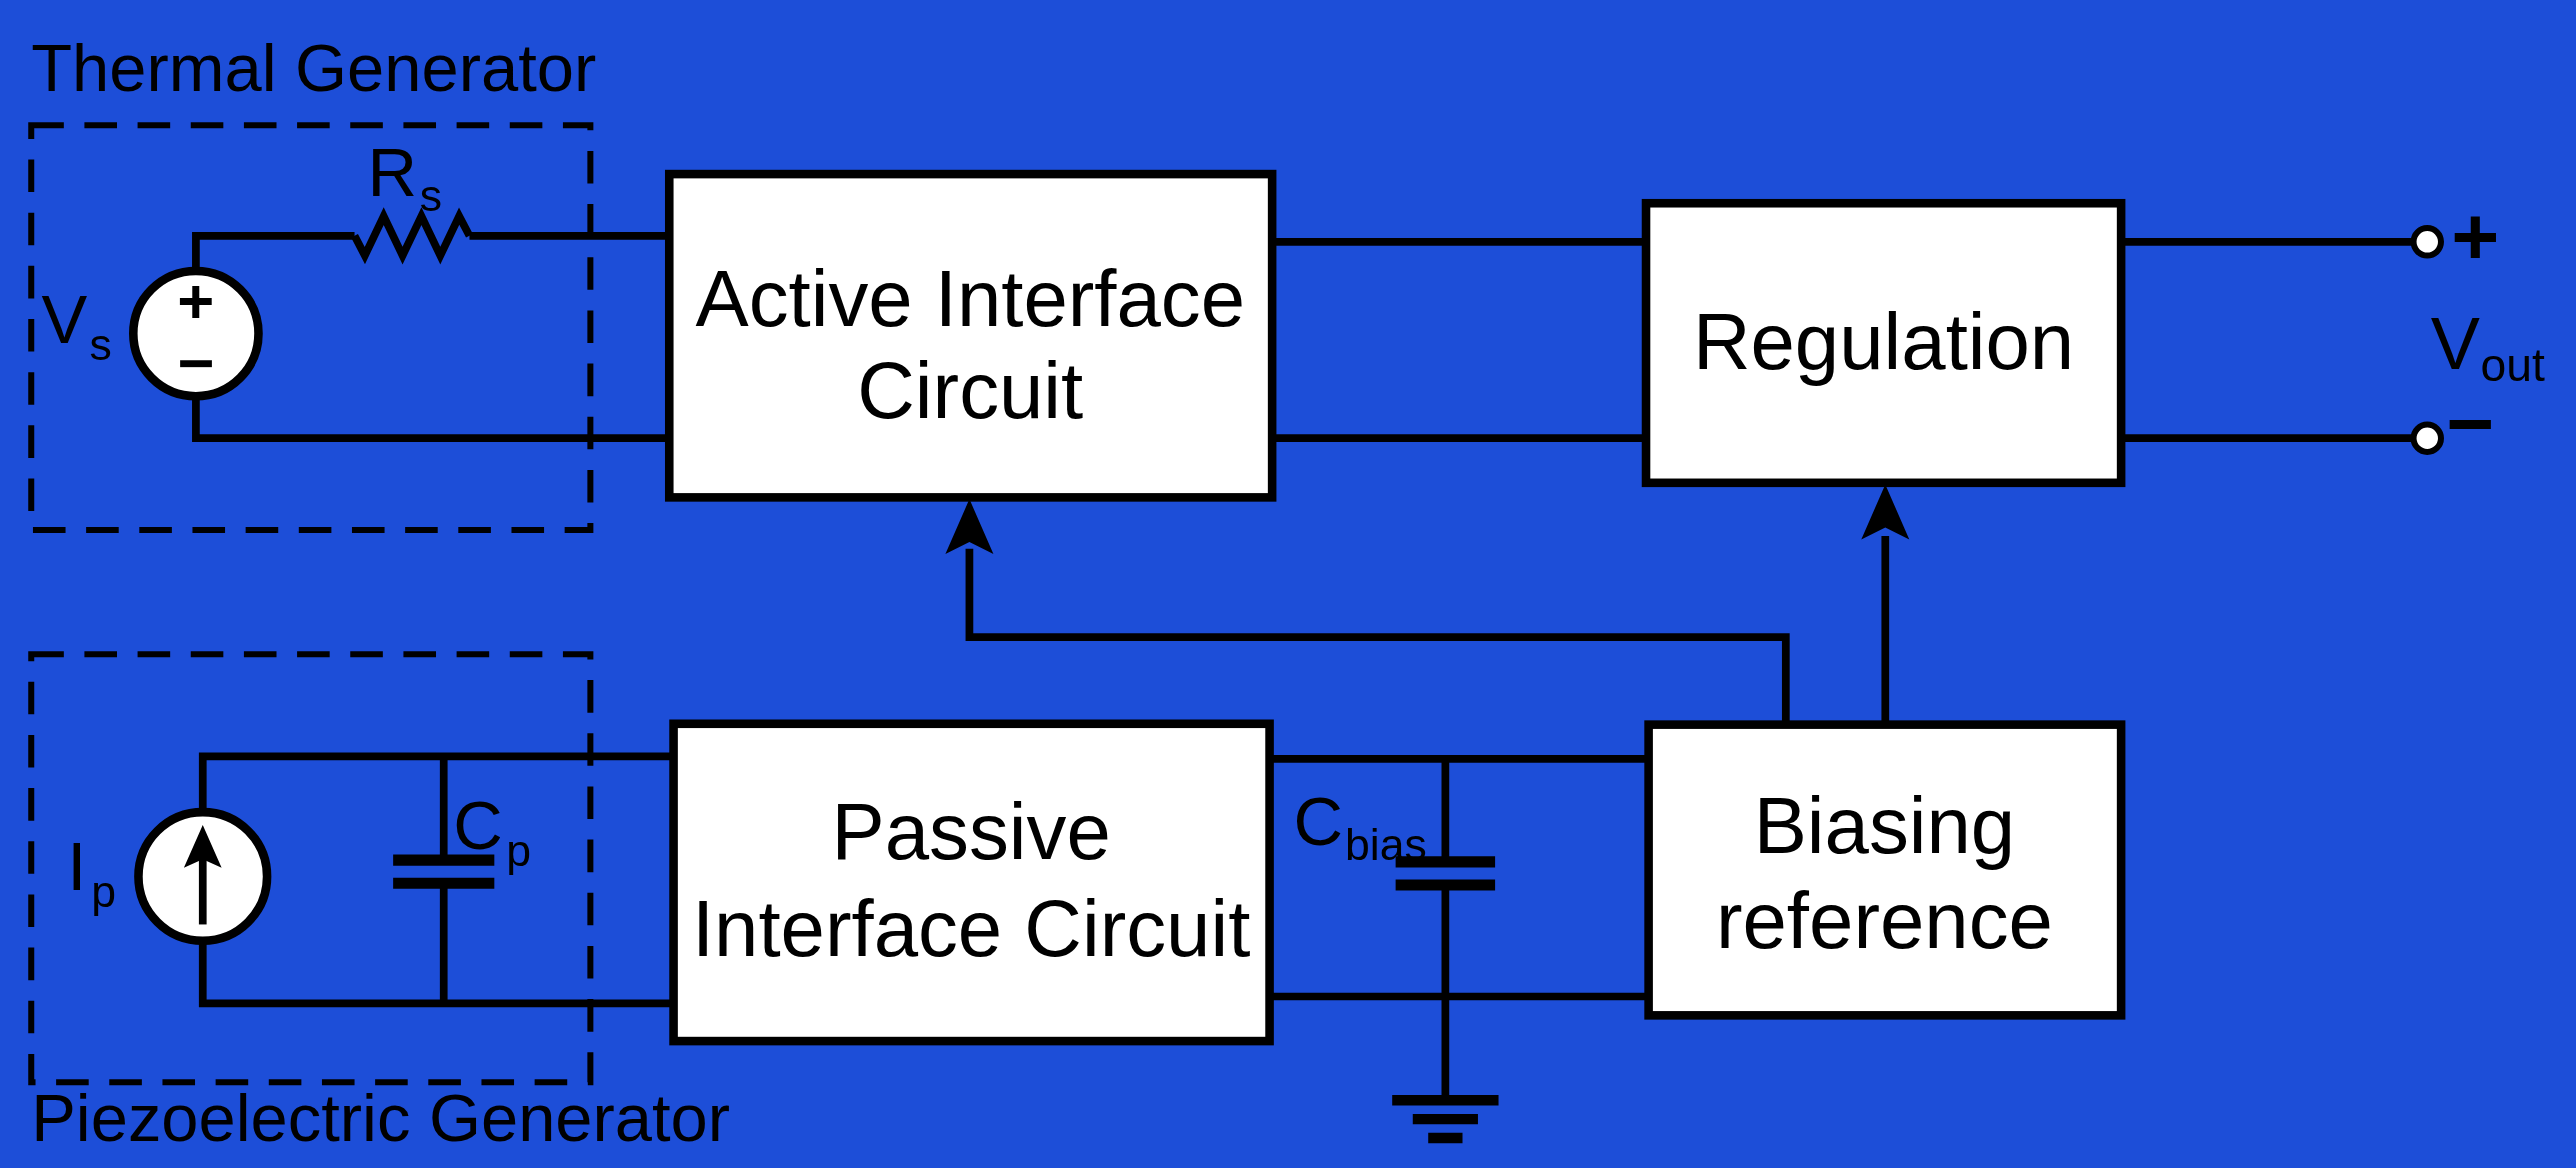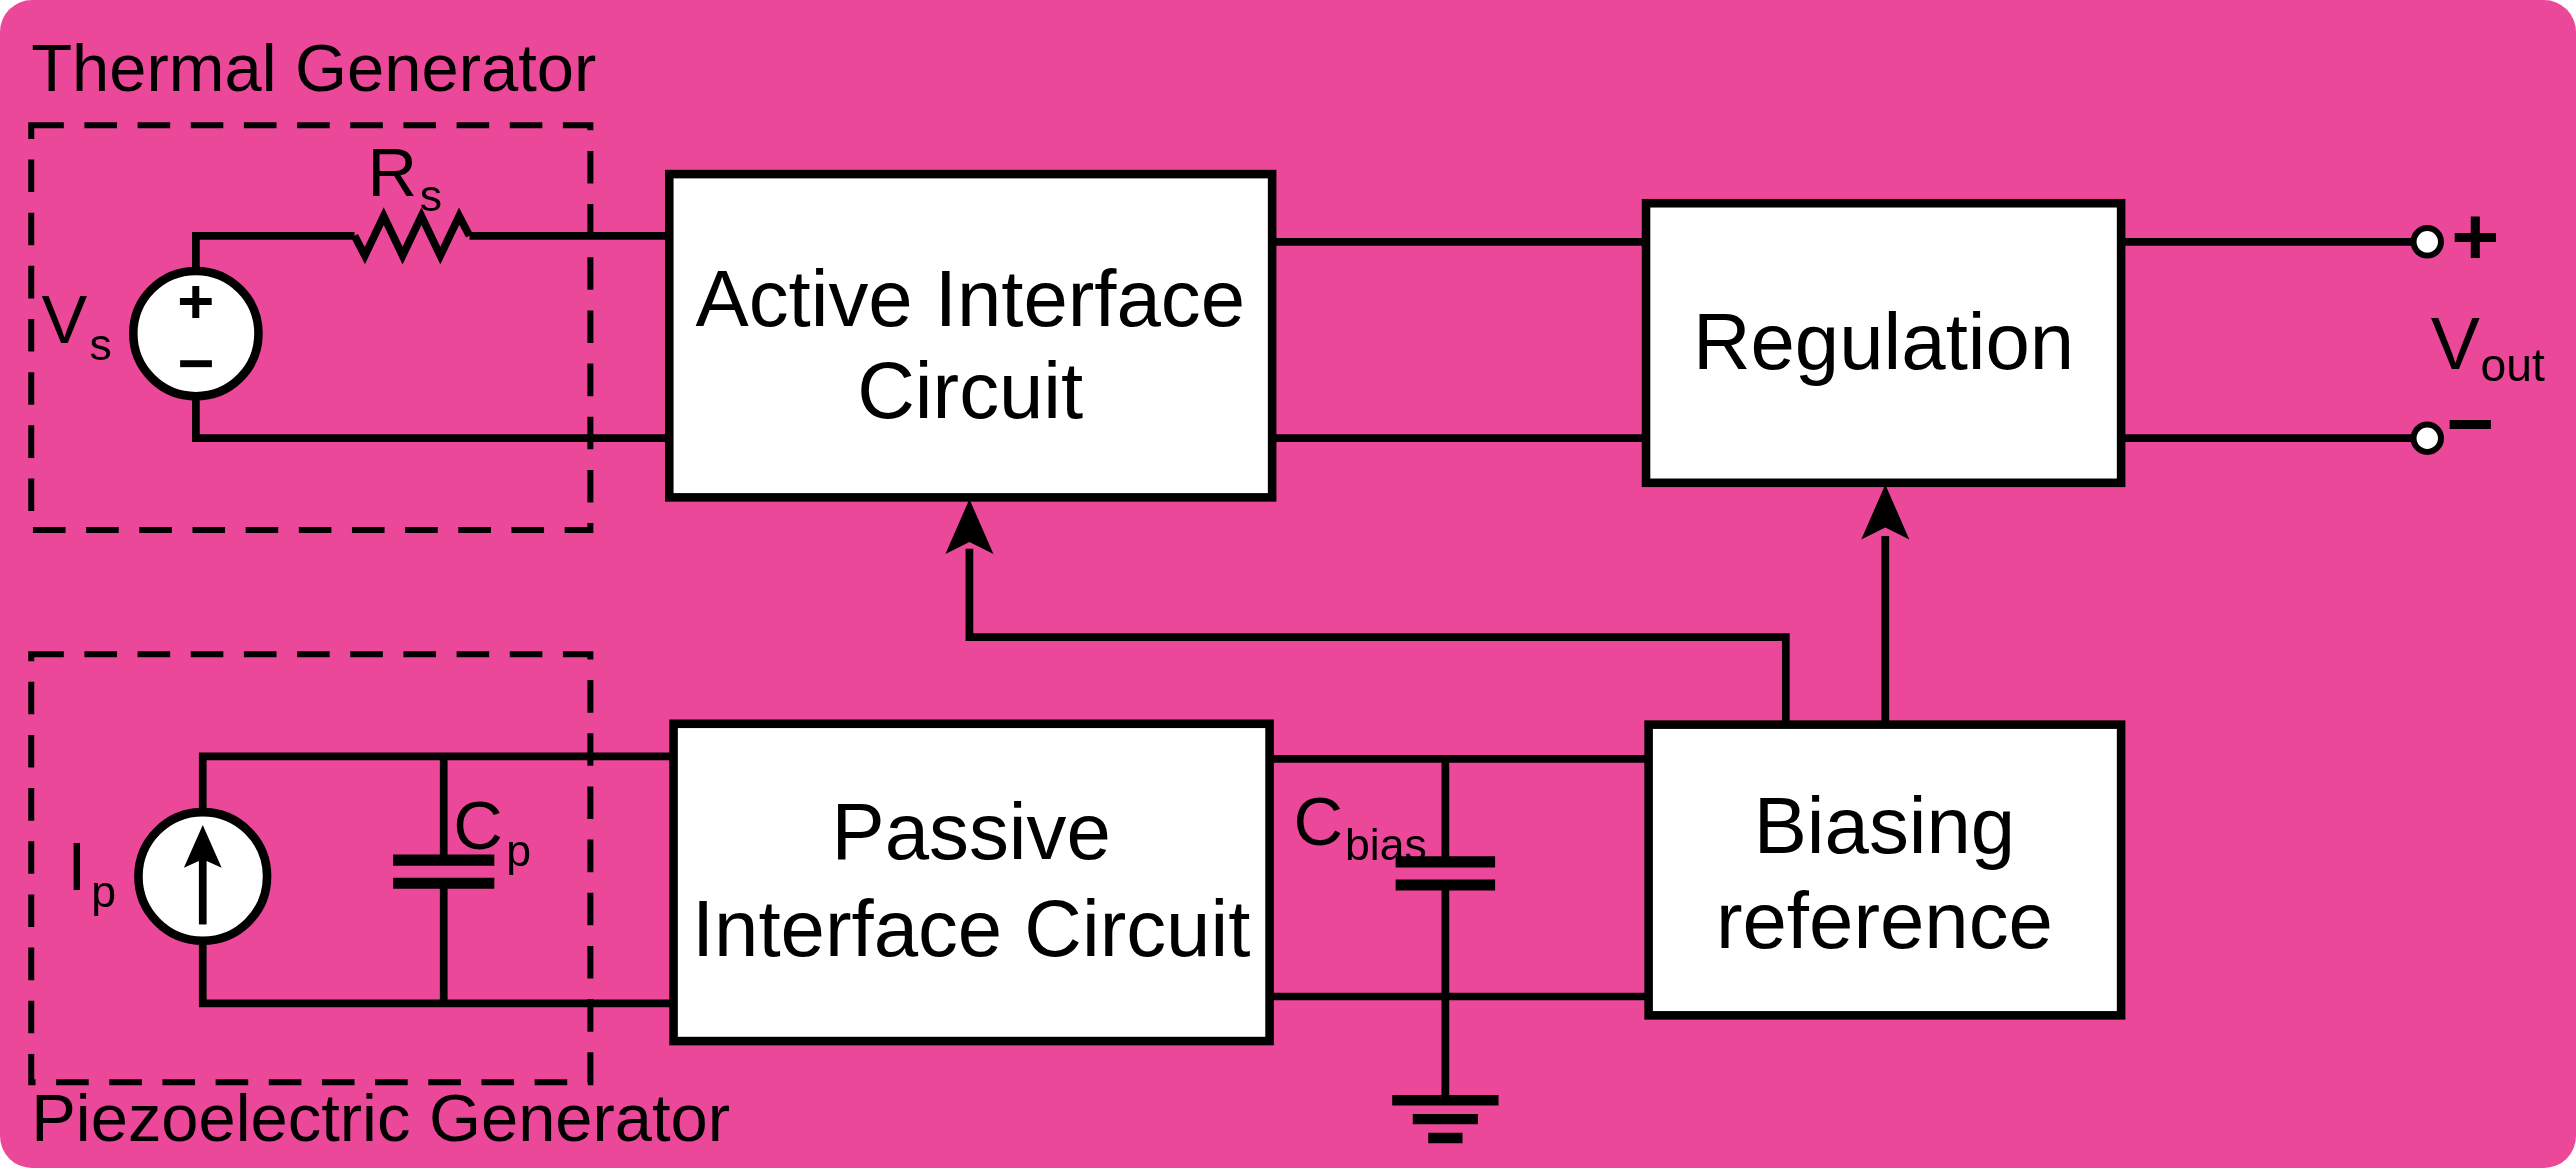--- a/index.html
+++ b/index.html
@@ -7,22 +7,21 @@
     padding: 0;
     background: #ffffff;
     width: 2576px;
     height: 1168px;
     overflow: hidden;
   }
   #stage {
     position: relative;
     width: 2576px;
     height: 1168px;
-    background: #ec4899;
-    border-radius: 32px;
+    background: #1d4ed8;
   }
   svg {
     position: absolute;
     left: 0;
     top: 0;
   }
   svg text {
     font-family: "Liberation Sans", sans-serif;
     fill: #000000;
   }

